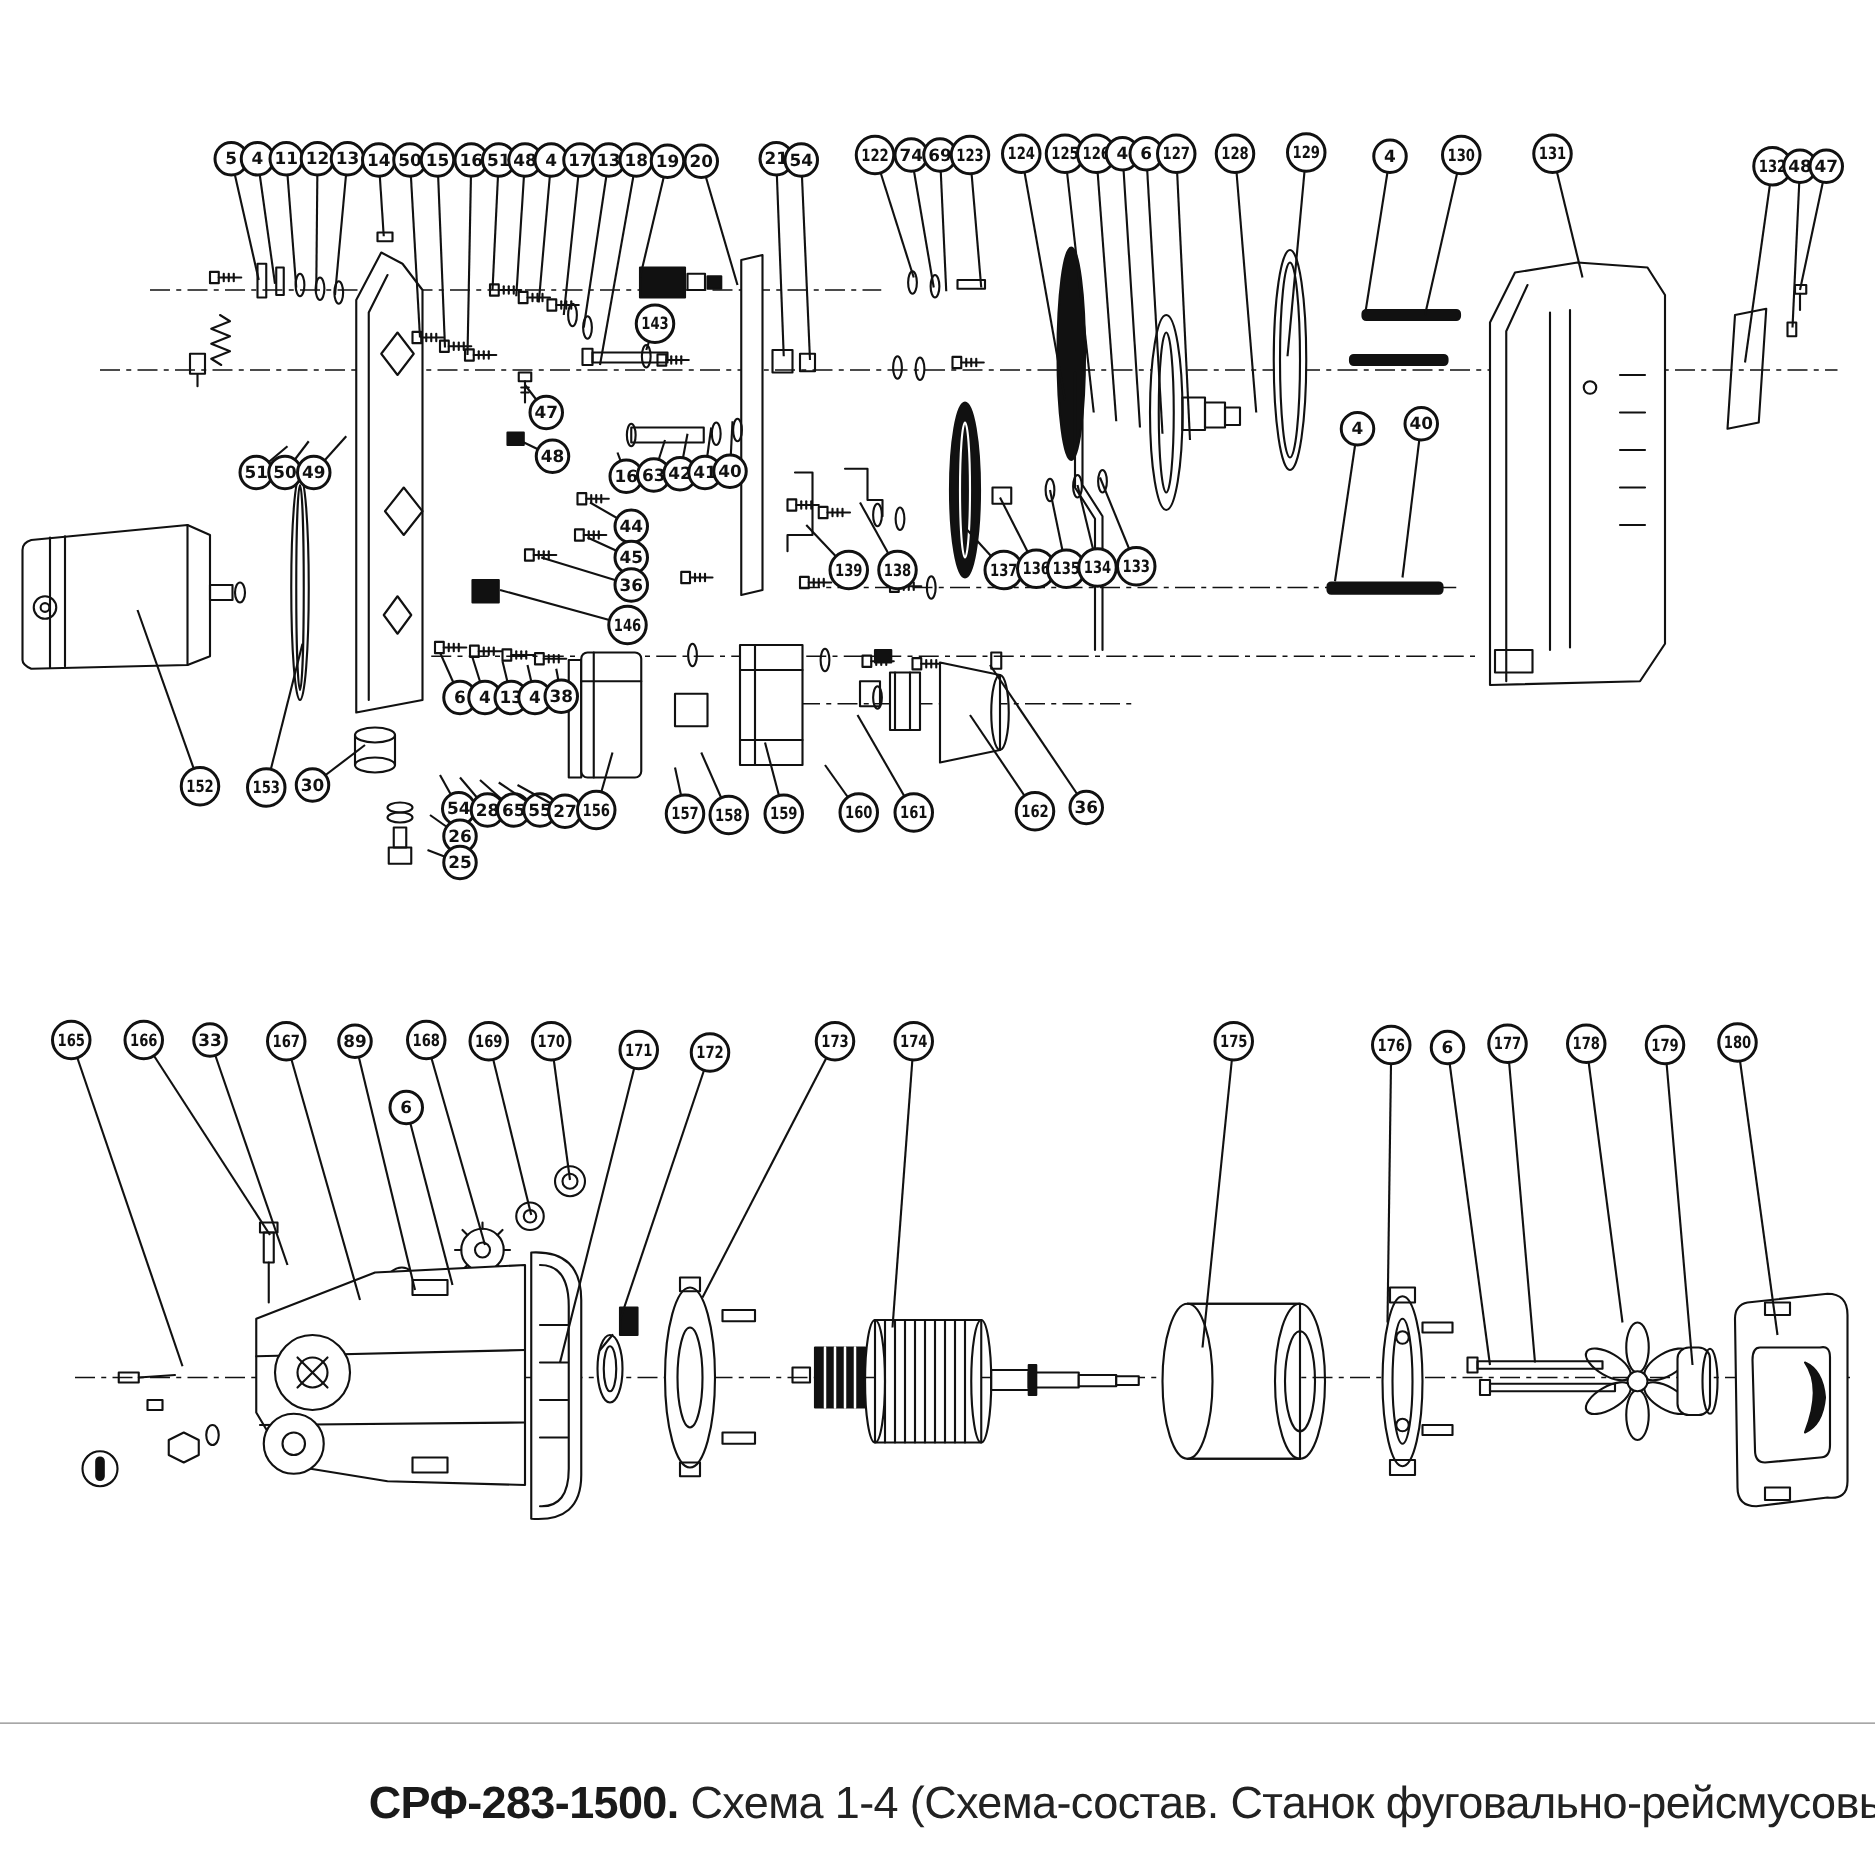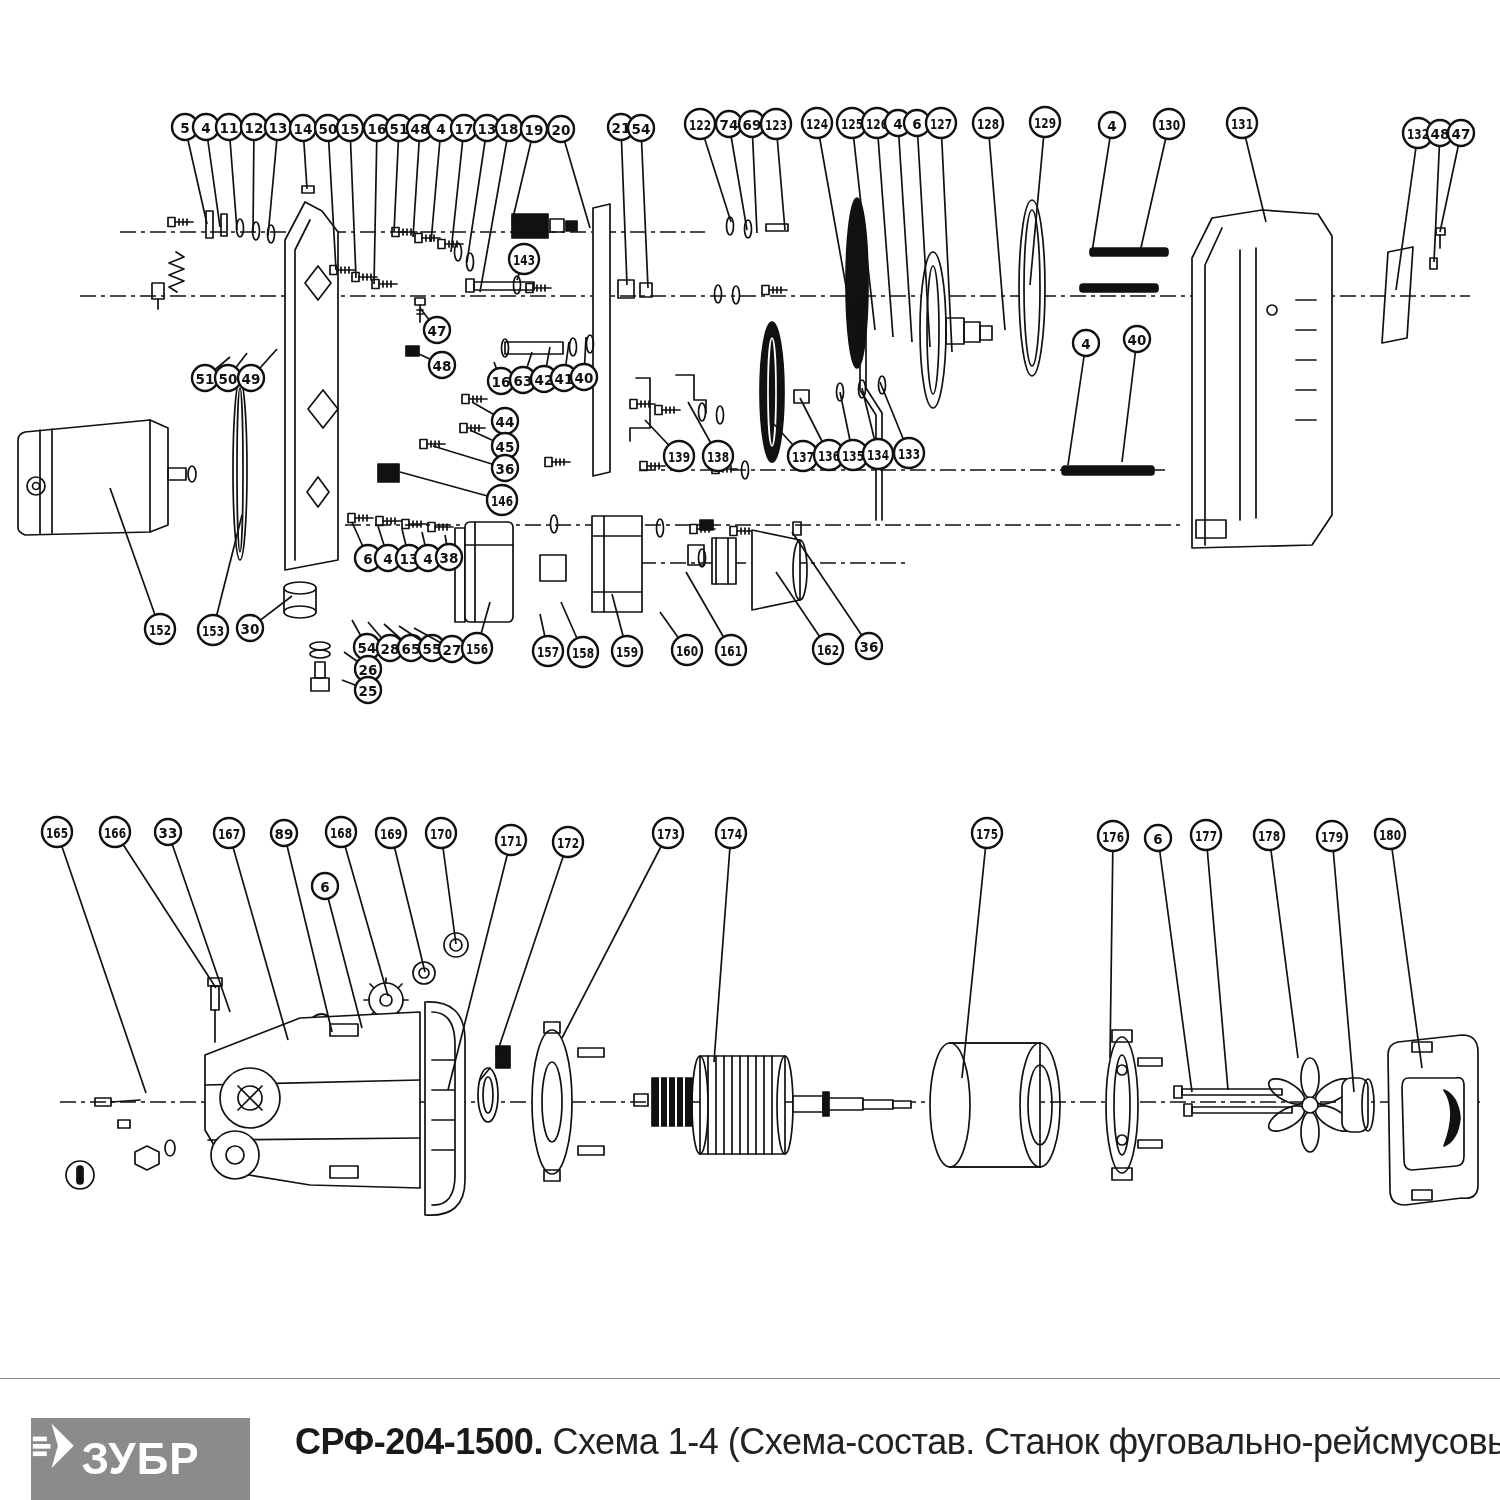--- a/index.html
+++ b/index.html
@@ -847,25 +847,16 @@
           <line x1="1390" y1="834" x2="1422" y2="1068" class="leader"></line>
           <circle cx="1390" cy="834" r="15" class="bubble"></circle>
           <text x="1390" y="834.5" class="bubble-label" textLength="22" lengthAdjust="spacingAndGlyphs">180</text>
         </g>
       </g>
 </svg>
 
 <div class="footer-rule"></div>
 
 <div class="footer">
-  <div class="logo-box">
-    <svg width="52" height="52" viewBox="0 0 56 56">
-      <rect x="2" y="20" width="15" height="5" fill="#fff"></rect>
-      <rect x="2" y="28" width="19" height="5" fill="#fff"></rect>
-      <rect x="2" y="36" width="15" height="5" fill="#fff"></rect>
-      <polygon points="22,6 46,30 22,54 29,30" fill="#fff"></polygon>
-    </svg>
-    <span class="logo-text">ЗУБР</span>
-  </div>
-  <div class="title-line"><span class="model">СРФ-204-1500.</span><span class="subtitle"> Схема 1-4 (Схема-состав. Станок фуговально-рейсмусовый)</span></div>
+  <div class="title-line"><span class="model">СРФ-283-1500.</span><span class="subtitle"> Схема 1-4 (Схема-состав. Станок фуговально-рейсмусовый)</span></div>
 </div>
 
 </div>
 
 </body></html>

